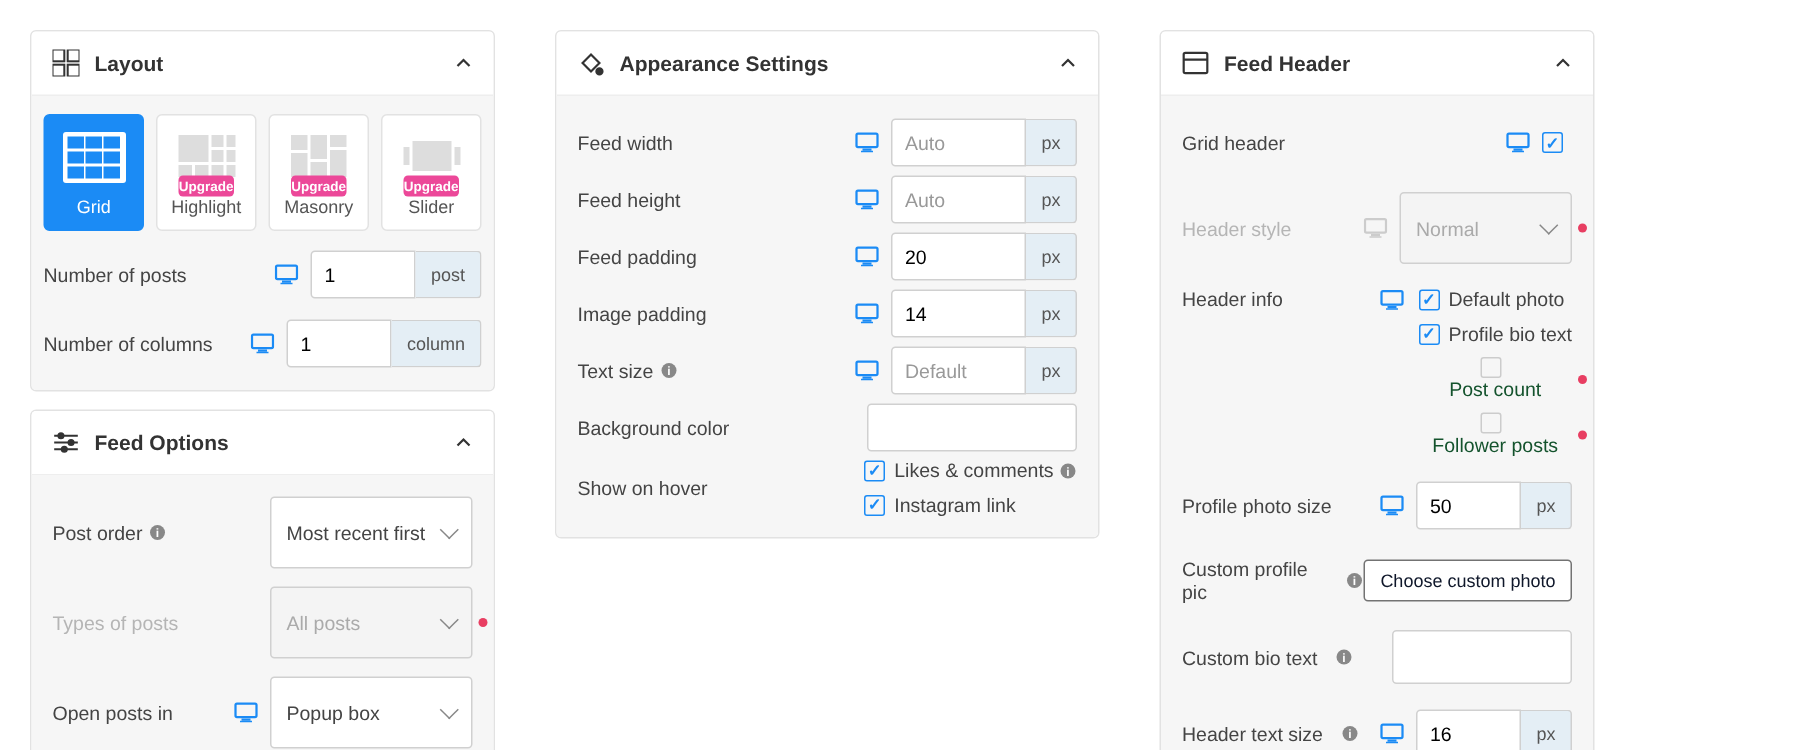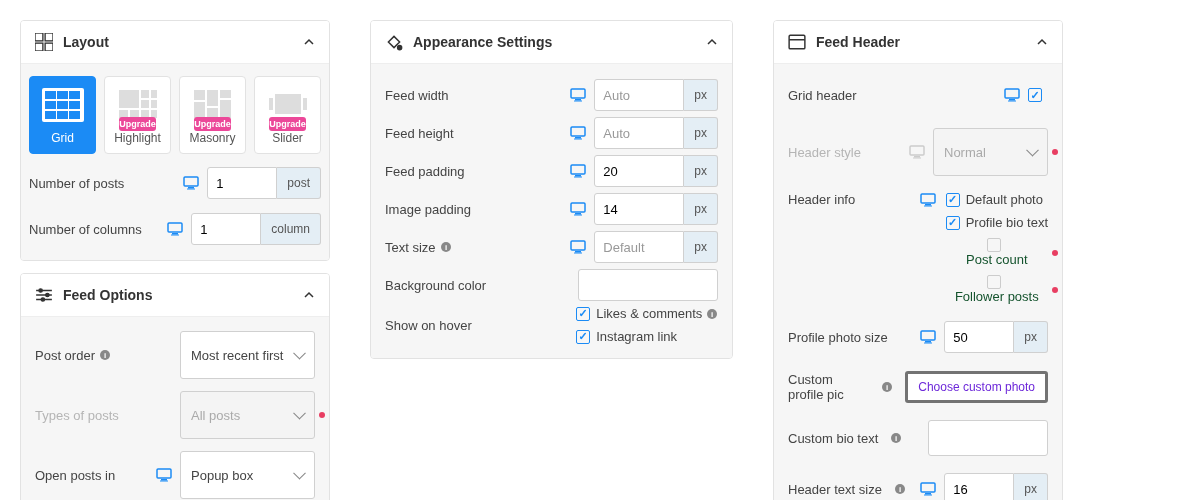--- a/index.html
+++ b/index.html
@@ -34,21 +34,21 @@
 .select::after { content: ''; position: absolute; right: 10px; top: 50%; width: 8px; height: 8px; border-right: 1.5px solid #888; border-bottom: 1.5px solid #888; transform: translateY(-70%) rotate(45deg); }
 .cb { width: 14px; height: 14px; border: 1.5px solid #1b8bf5; border-radius: 2px; display: inline-flex; align-items: center; justify-content: center; margin-right: 6px; flex-shrink: 0; }
 .cb.checked::after { content: '✓'; color: #1b8bf5; font-size: 11px; font-weight: 700; }
 .cb.unchecked { border-color: #ccc; }
 .cblist { display: flex; flex-direction: column; gap: 8px; padding-left: 2px; }
 .cblist .cbrow { display: flex; align-items: center; font-size: 13px; color: #444; position: relative; }
 .cblist .cbrow.disabled { color: #14532d; flex-direction: column; }
 .colorbox { width: 140px; height: 32px; border: 1px solid #d0d0d0; border-radius: 3px; background: #fff; }
 .colorbox.black { background: #000; }
 .textarea { width: 120px; height: 36px; border: 1px solid #d0d0d0; border-radius: 3px; background: #fff; }
-.btn { border: 3px solid #737373; color: #6d28d9; background: #fff; border-radius: 3px; padding: 6px 10px; font-size: 12px; cursor: pointer; margin-left: 12px; }
+.btn { border: 1px solid #737373; color: #0f172a; background: #fff; border-radius: 3px; padding: 6px 10px; font-size: 12px; cursor: pointer; }
 .dot { width: 6px; height: 6px; background: #e83e62; border-radius: 50%; position: absolute; right: -10px; top: 50%; transform: translateY(-50%); }
 input::placeholder { color: #999; }
 .col1 { width: 310px; }
 .col2 { width: 363px; }
 .col3 { width: 290px; }
 </style>
 </head>
 <body>
 
 <div class="wrap">

